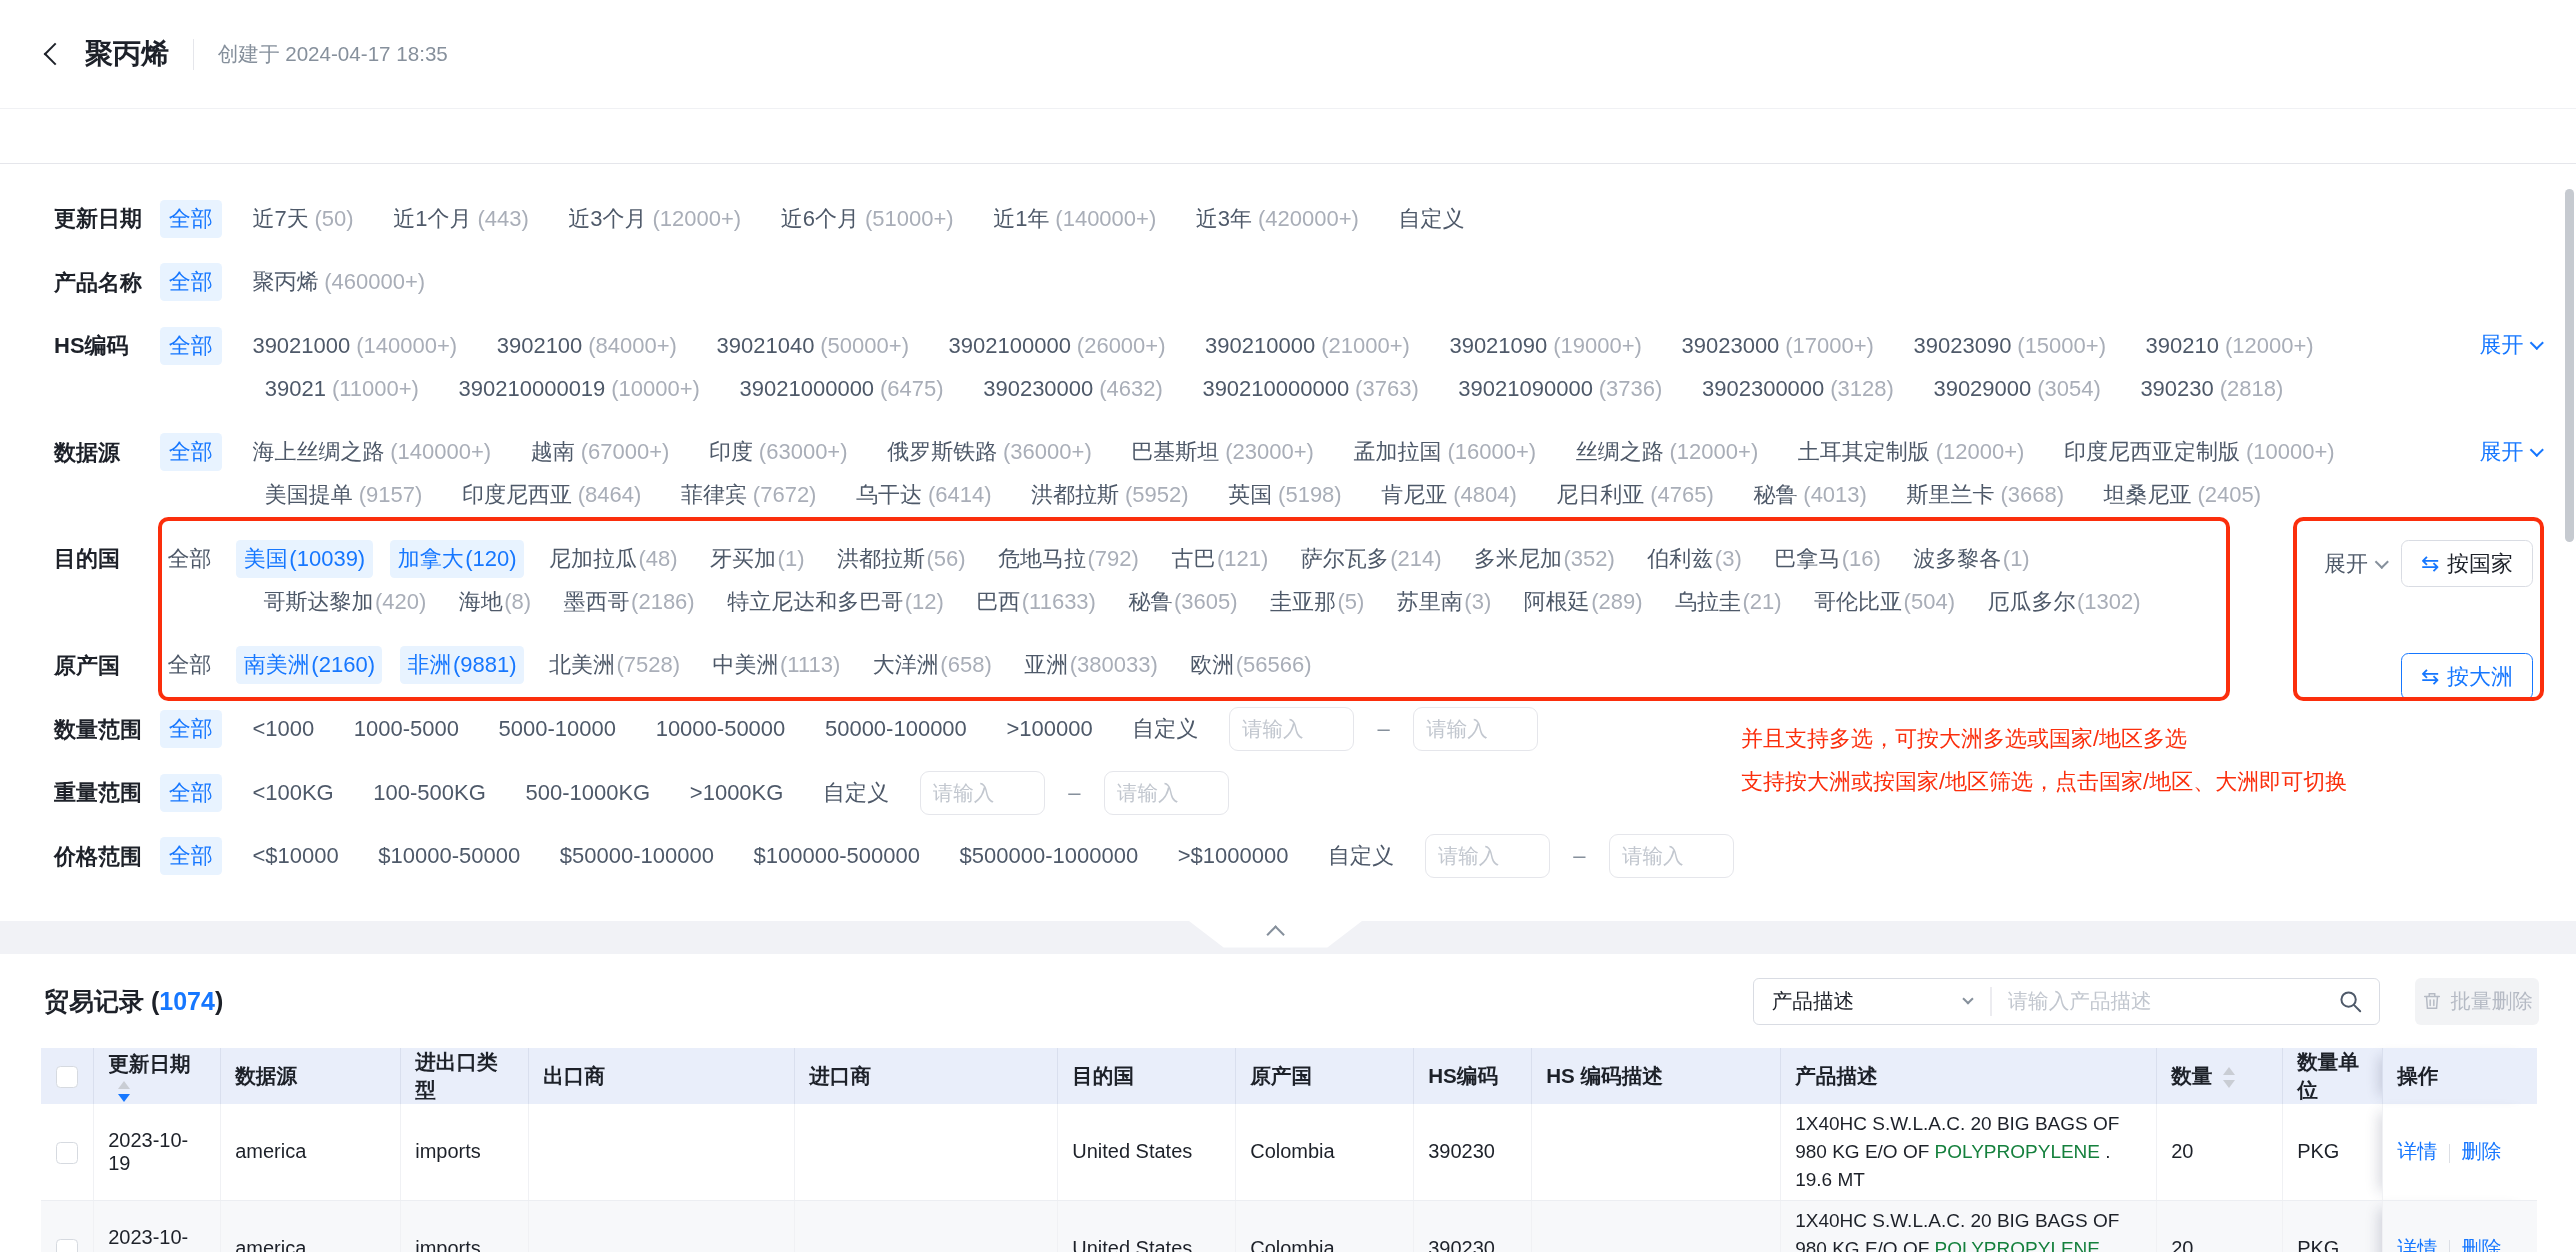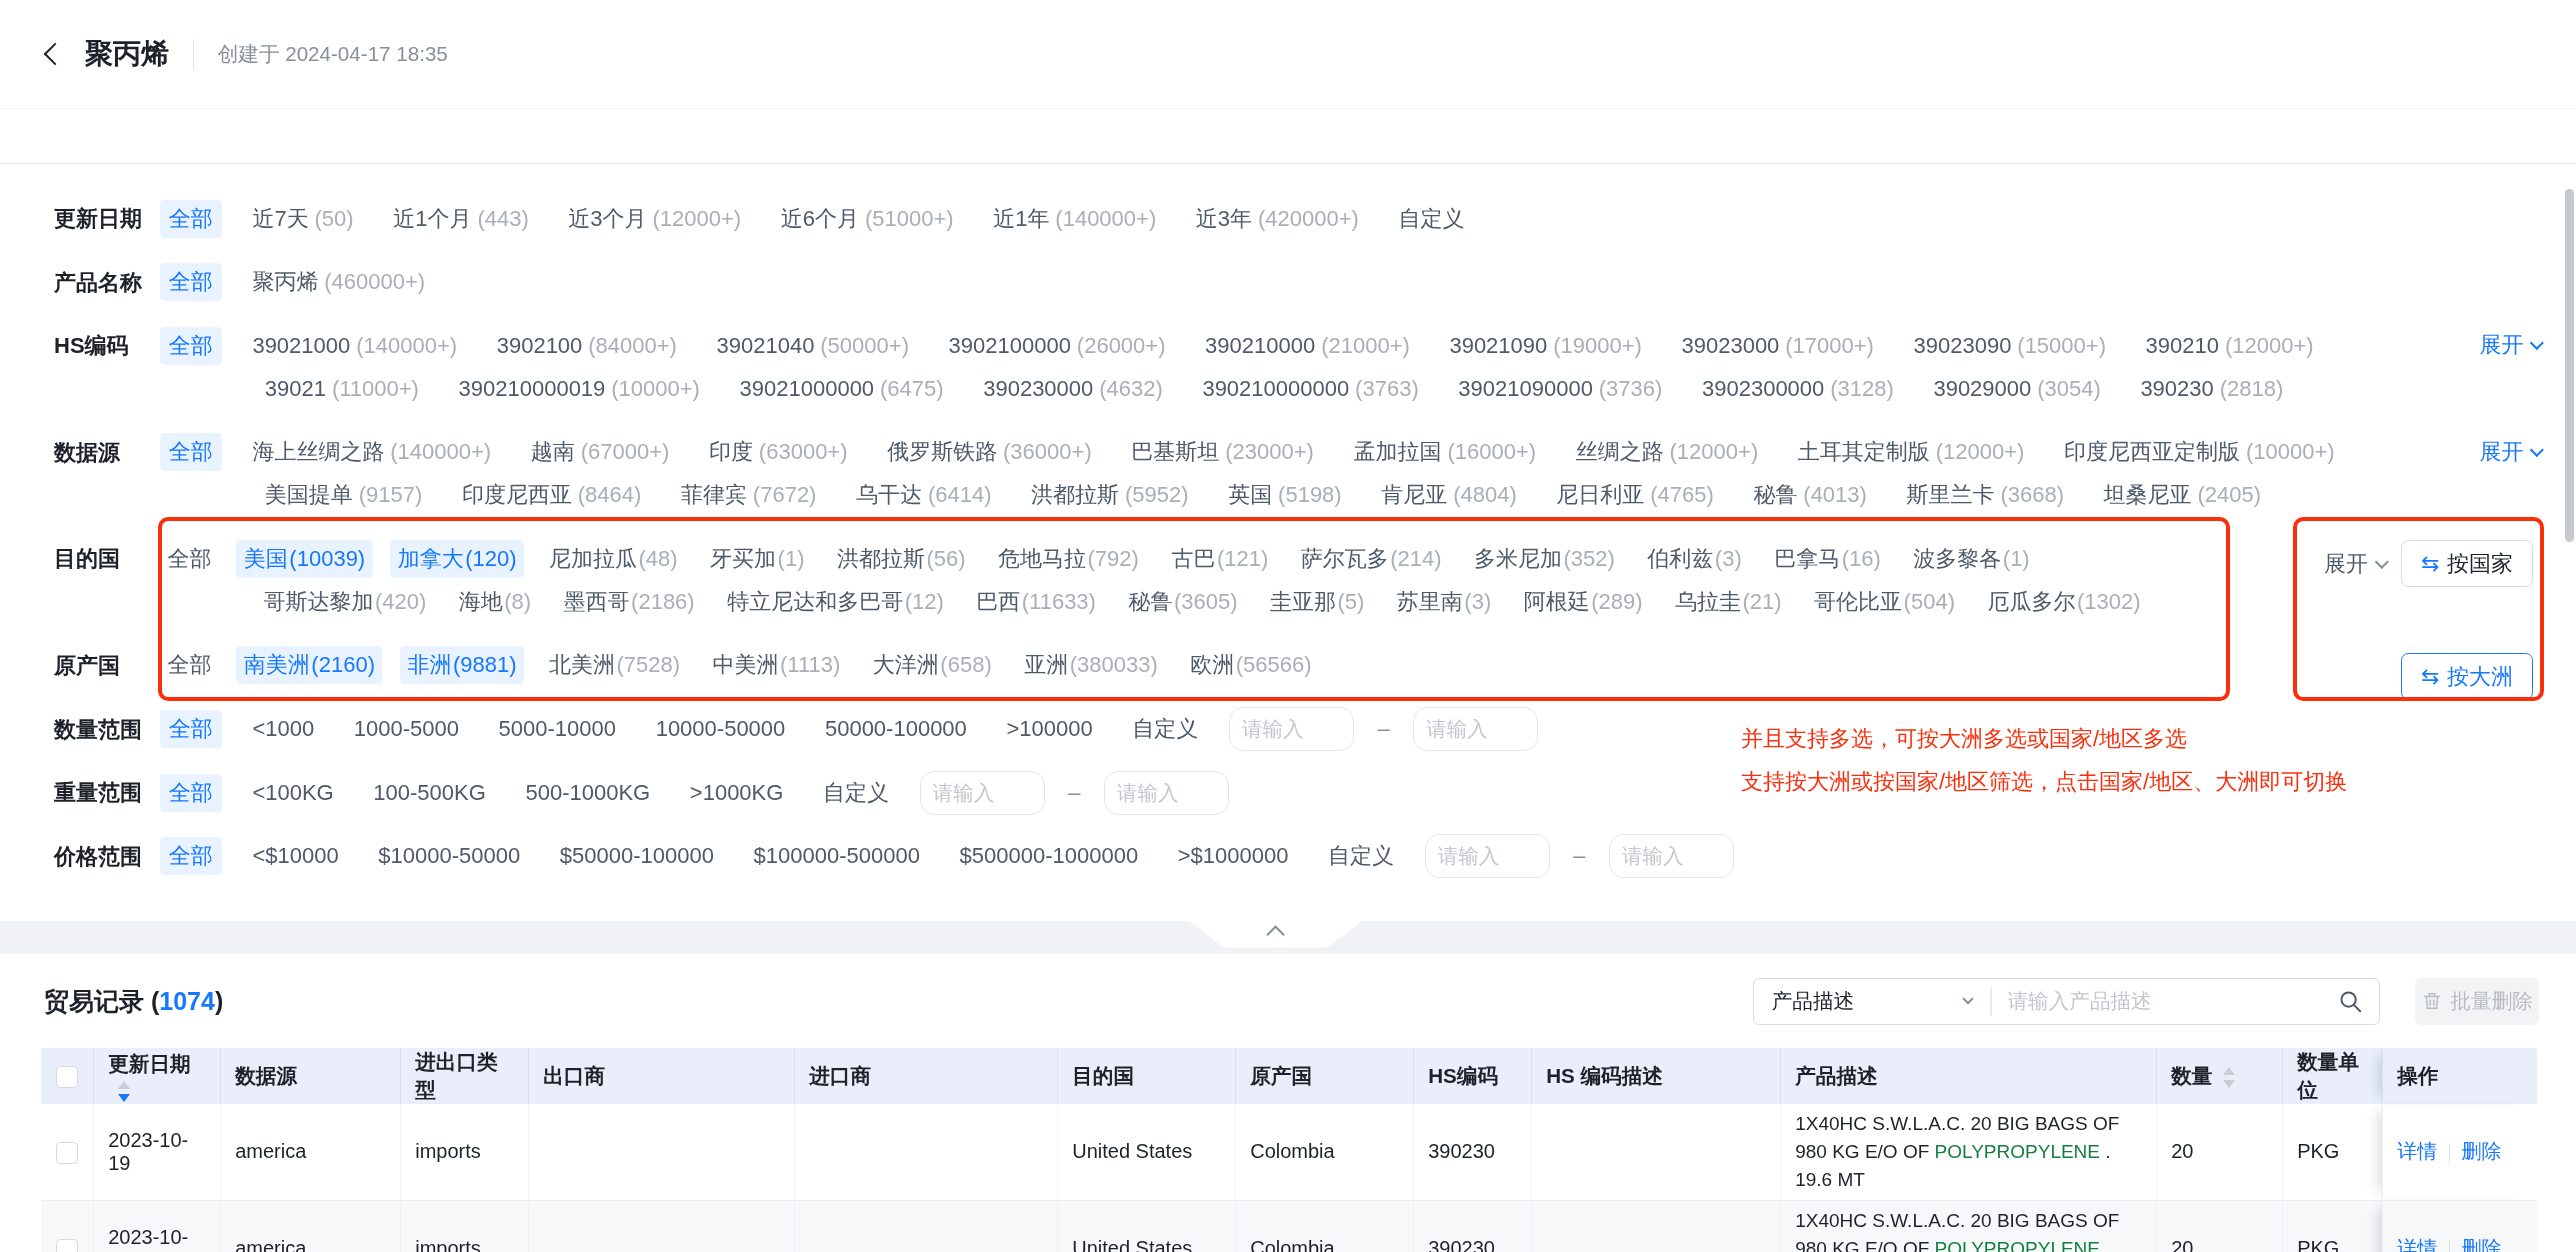--- a/index.html
+++ b/index.html
@@ -35,21 +35,21 @@
   .chip.sel { background:#e8f3ff; color:#1677ff; }
   .chip.sel .chip-c { color:#1677ff; }
   .tight .fline { gap:17.7px; }
   .tight .chip { padding:0 7.4px; }
   .tight .chip-c { margin-left:1.5px; }
   .expand-link { position:absolute; right:34px; top:5.9px; color:#1677ff; font-size:22px; display:flex; align-items:center; cursor:pointer; }
   .caret-dn { width:9.6px; height:9.6px; border-right:2.2px solid currentColor; border-bottom:2.2px solid currentColor; transform:rotate(45deg) translate(-1.5px,-1.5px); display:inline-block; margin-left:8.8px; }
   .date-box { margin-left:14.7px; width:394px; height:47px; border:1.5px solid #e5e6eb; border-radius:5.9px; display:flex; align-items:center; padding:0 17.7px; background:#fff; cursor:pointer; }
   .date-ph { font-size:20.6px; color:#c2c7cf; flex:1; }
   .date-arrow { color:#c2c7cf; font-size:20.6px; margin-right:20.6px; }
-  .rinput { width:125px; height:44px; border:1.5px solid #e5e6eb; border-radius:14px; padding:0 11.8px; font-size:20.6px; color:#1d2129; outline:none; background:#fff; }
+  .rinput { width:125px; height:44px; border:1.5px solid #e5e6eb; border-radius:9px; padding:0 11.8px; font-size:20.6px; color:#1d2129; outline:none; background:#fff; }
   .rinput::placeholder { color:#c2c7cf; }
   .rdash { color:#86909c; font-size:22px; margin:0 1.5px; }
   
   .red-box { position:absolute; border:4.4px solid #fb2e0c; border-radius:10.3px; pointer-events:none; }
   .red-box.b1 { left:158px; top:353px; width:2072px; height:184px; }
   .red-box.b2 { left:2293px; top:353px; width:251px; height:184px; }
   .annotation { position:absolute; left:1741px; top:553px; font-size:22px; line-height:43px; color:#fb2e0c; }
   
   .side-expand { position:absolute; left:2324px; top:381px; height:37px; display:flex; align-items:center; font-size:22px; color:#4e5969; cursor:pointer; }
   .tog-btn { position:absolute; left:2401px; width:132px; height:47px; border:1.5px solid #d9dce3; border-radius:7.4px; background:#fff; display:flex; align-items:center; justify-content:center; font-size:22px; color:#1d2129; cursor:pointer; }

